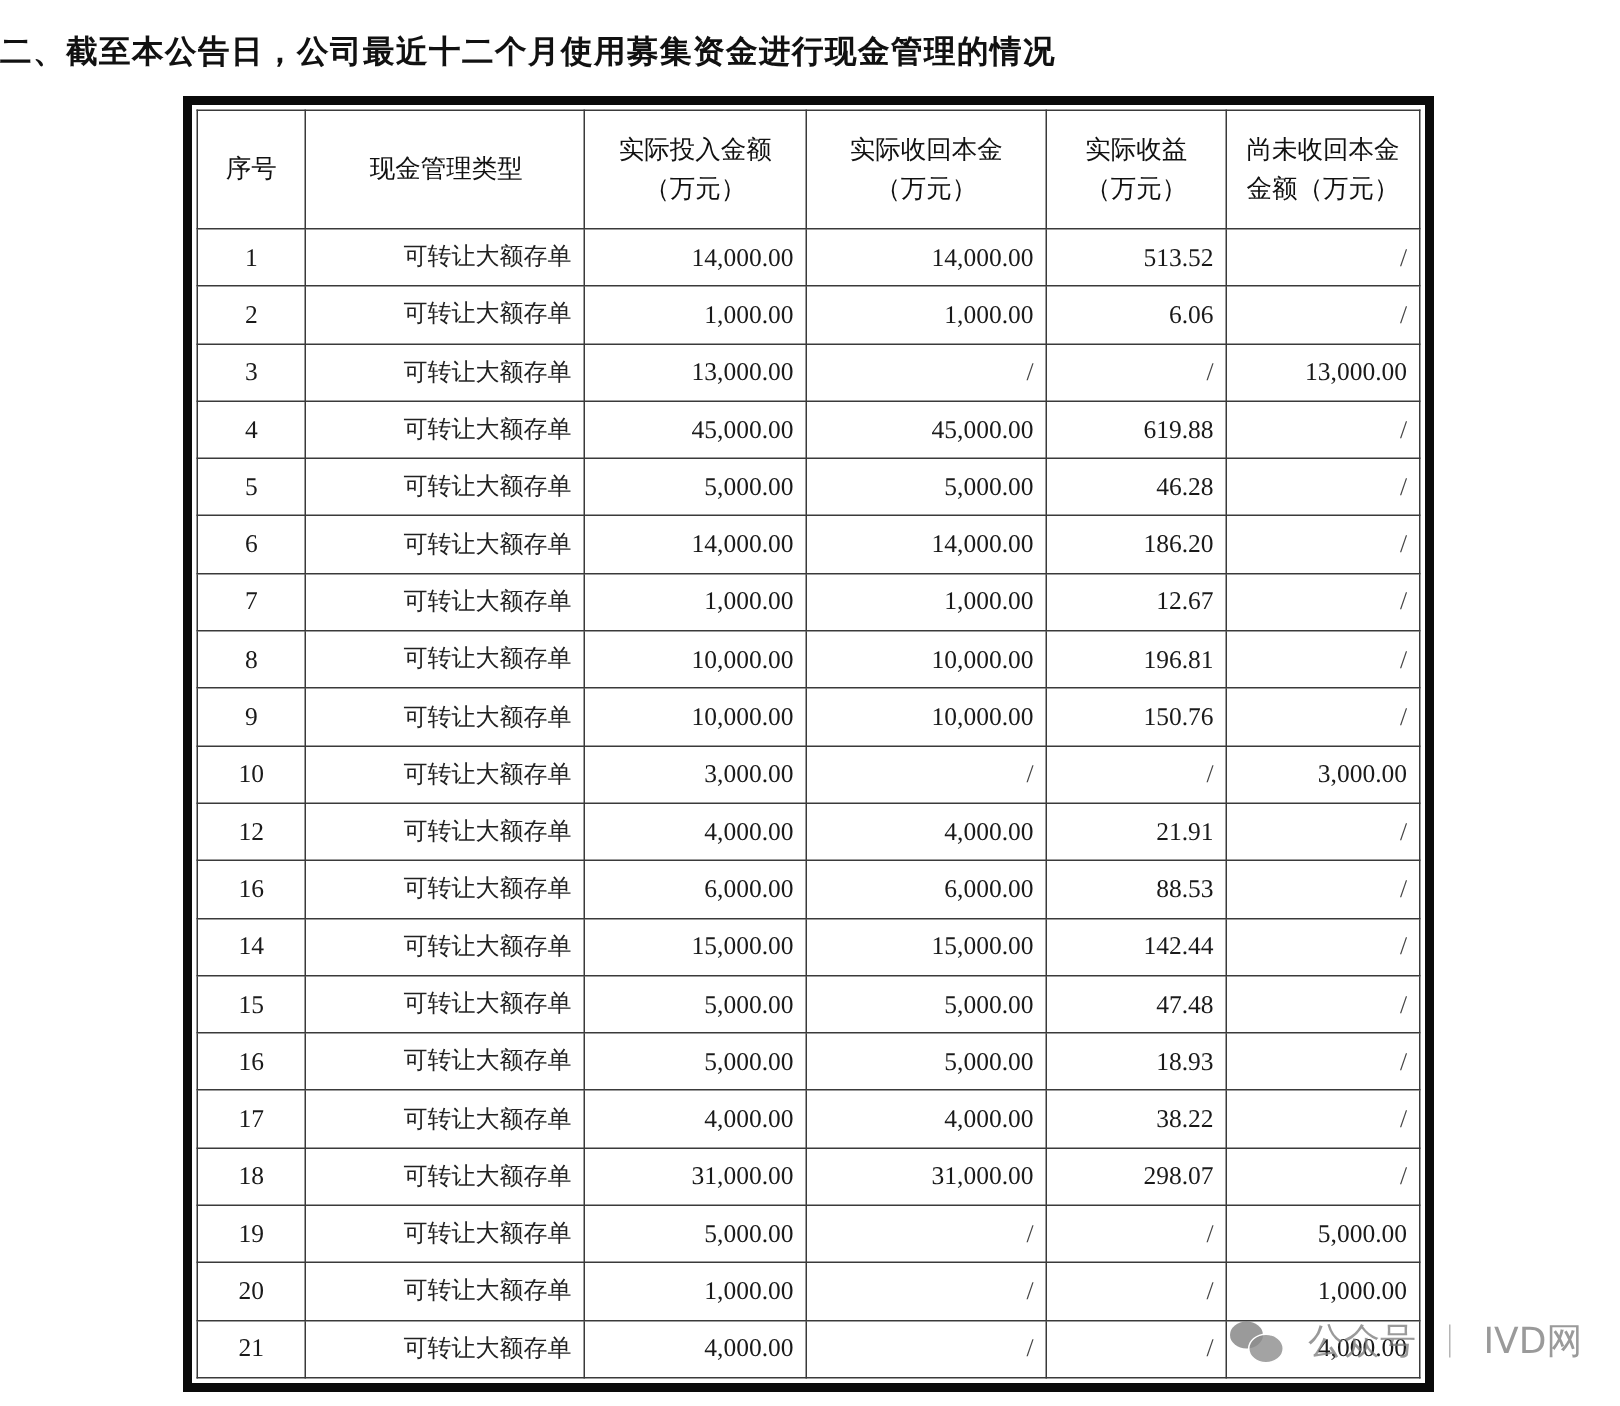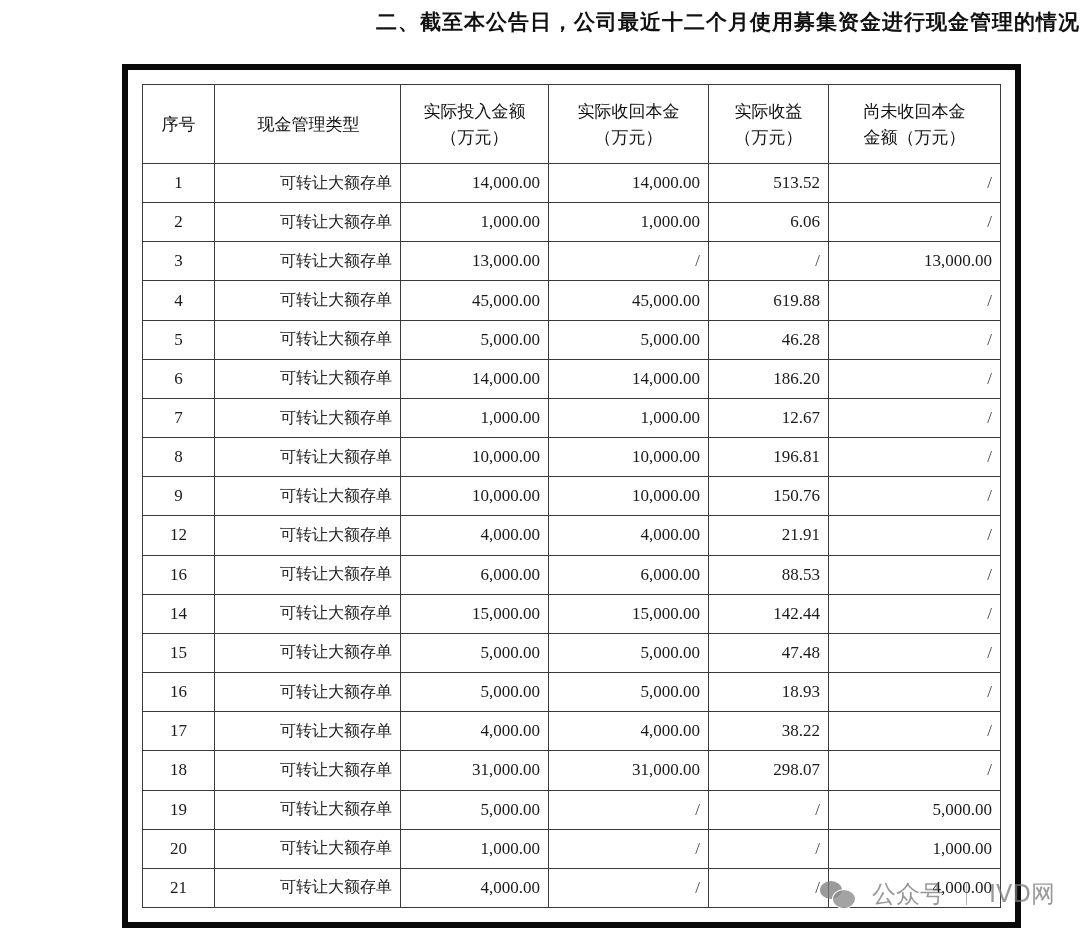--- a/index.html
+++ b/index.html
@@ -2,31 +2,31 @@
 <html><head>
 <meta charset="utf-8">
 <style>
   html, body { margin: 0; padding: 0; background: #ffffff; }
   body {
     width: 1080px; height: 937px; position: relative; overflow: hidden;
     font-family: "DejaVu Serif", "Liberation Serif", serif;
     color: #1a1a1a;
   }
   .title {
-    position: absolute; left: 0; top: 8px; width: 1080px;
-    text-align: right; font-size: 21px; font-weight: bold; letter-spacing: 1px;
+    position: absolute; left: 0; top: 20px; width: 1080px;
+    text-align: left; font-size: 21px; font-weight: bold; letter-spacing: 1px;
     font-family: "DejaVu Sans", "Liberation Sans", sans-serif;
     color: #111;
   }
   .table-frame {
     position: absolute; left: 122px; top: 64px;
-    width: 899px; height: 864px; box-sizing: border-box;
+    width: 834px; height: 864px; box-sizing: border-box;
     border: 6px solid #0a0a0a;
     background: #fff;
-    padding: 14px;
+    padding: 3px;
   }
   table {
     width: 100%; height: 100%;
     border-collapse: collapse; table-layout: fixed;
     border: 1px solid #333;
   }
   col.c0 { width: 72px; }
   col.c1 { width: 186px; }
   col.c2 { width: 148px; }
   col.c3 { width: 160px; }
@@ -171,20 +171,28 @@
         </tr>
         <tr>
           <td class="idx">9</td>
           <td class="type">可转让大额存单</td>
           <td class="num">10,000.00</td>
           <td class="num">10,000.00</td>
           <td class="num">150.76</td>
           <td class="slash">/</td>
         </tr>
         <tr>
+          <td class="idx">10</td>
+          <td class="type">可转让大额存单</td>
+          <td class="num">3,000.00</td>
+          <td class="slash">/</td>
+          <td class="slash">/</td>
+          <td class="num">3,000.00</td>
+        </tr>
+        <tr>
           <td class="idx">12</td>
           <td class="type">可转让大额存单</td>
           <td class="num">4,000.00</td>
           <td class="num">4,000.00</td>
           <td class="num">21.91</td>
           <td class="slash">/</td>
         </tr>
         <tr>
           <td class="idx">16</td>
           <td class="type">可转让大额存单</td>

